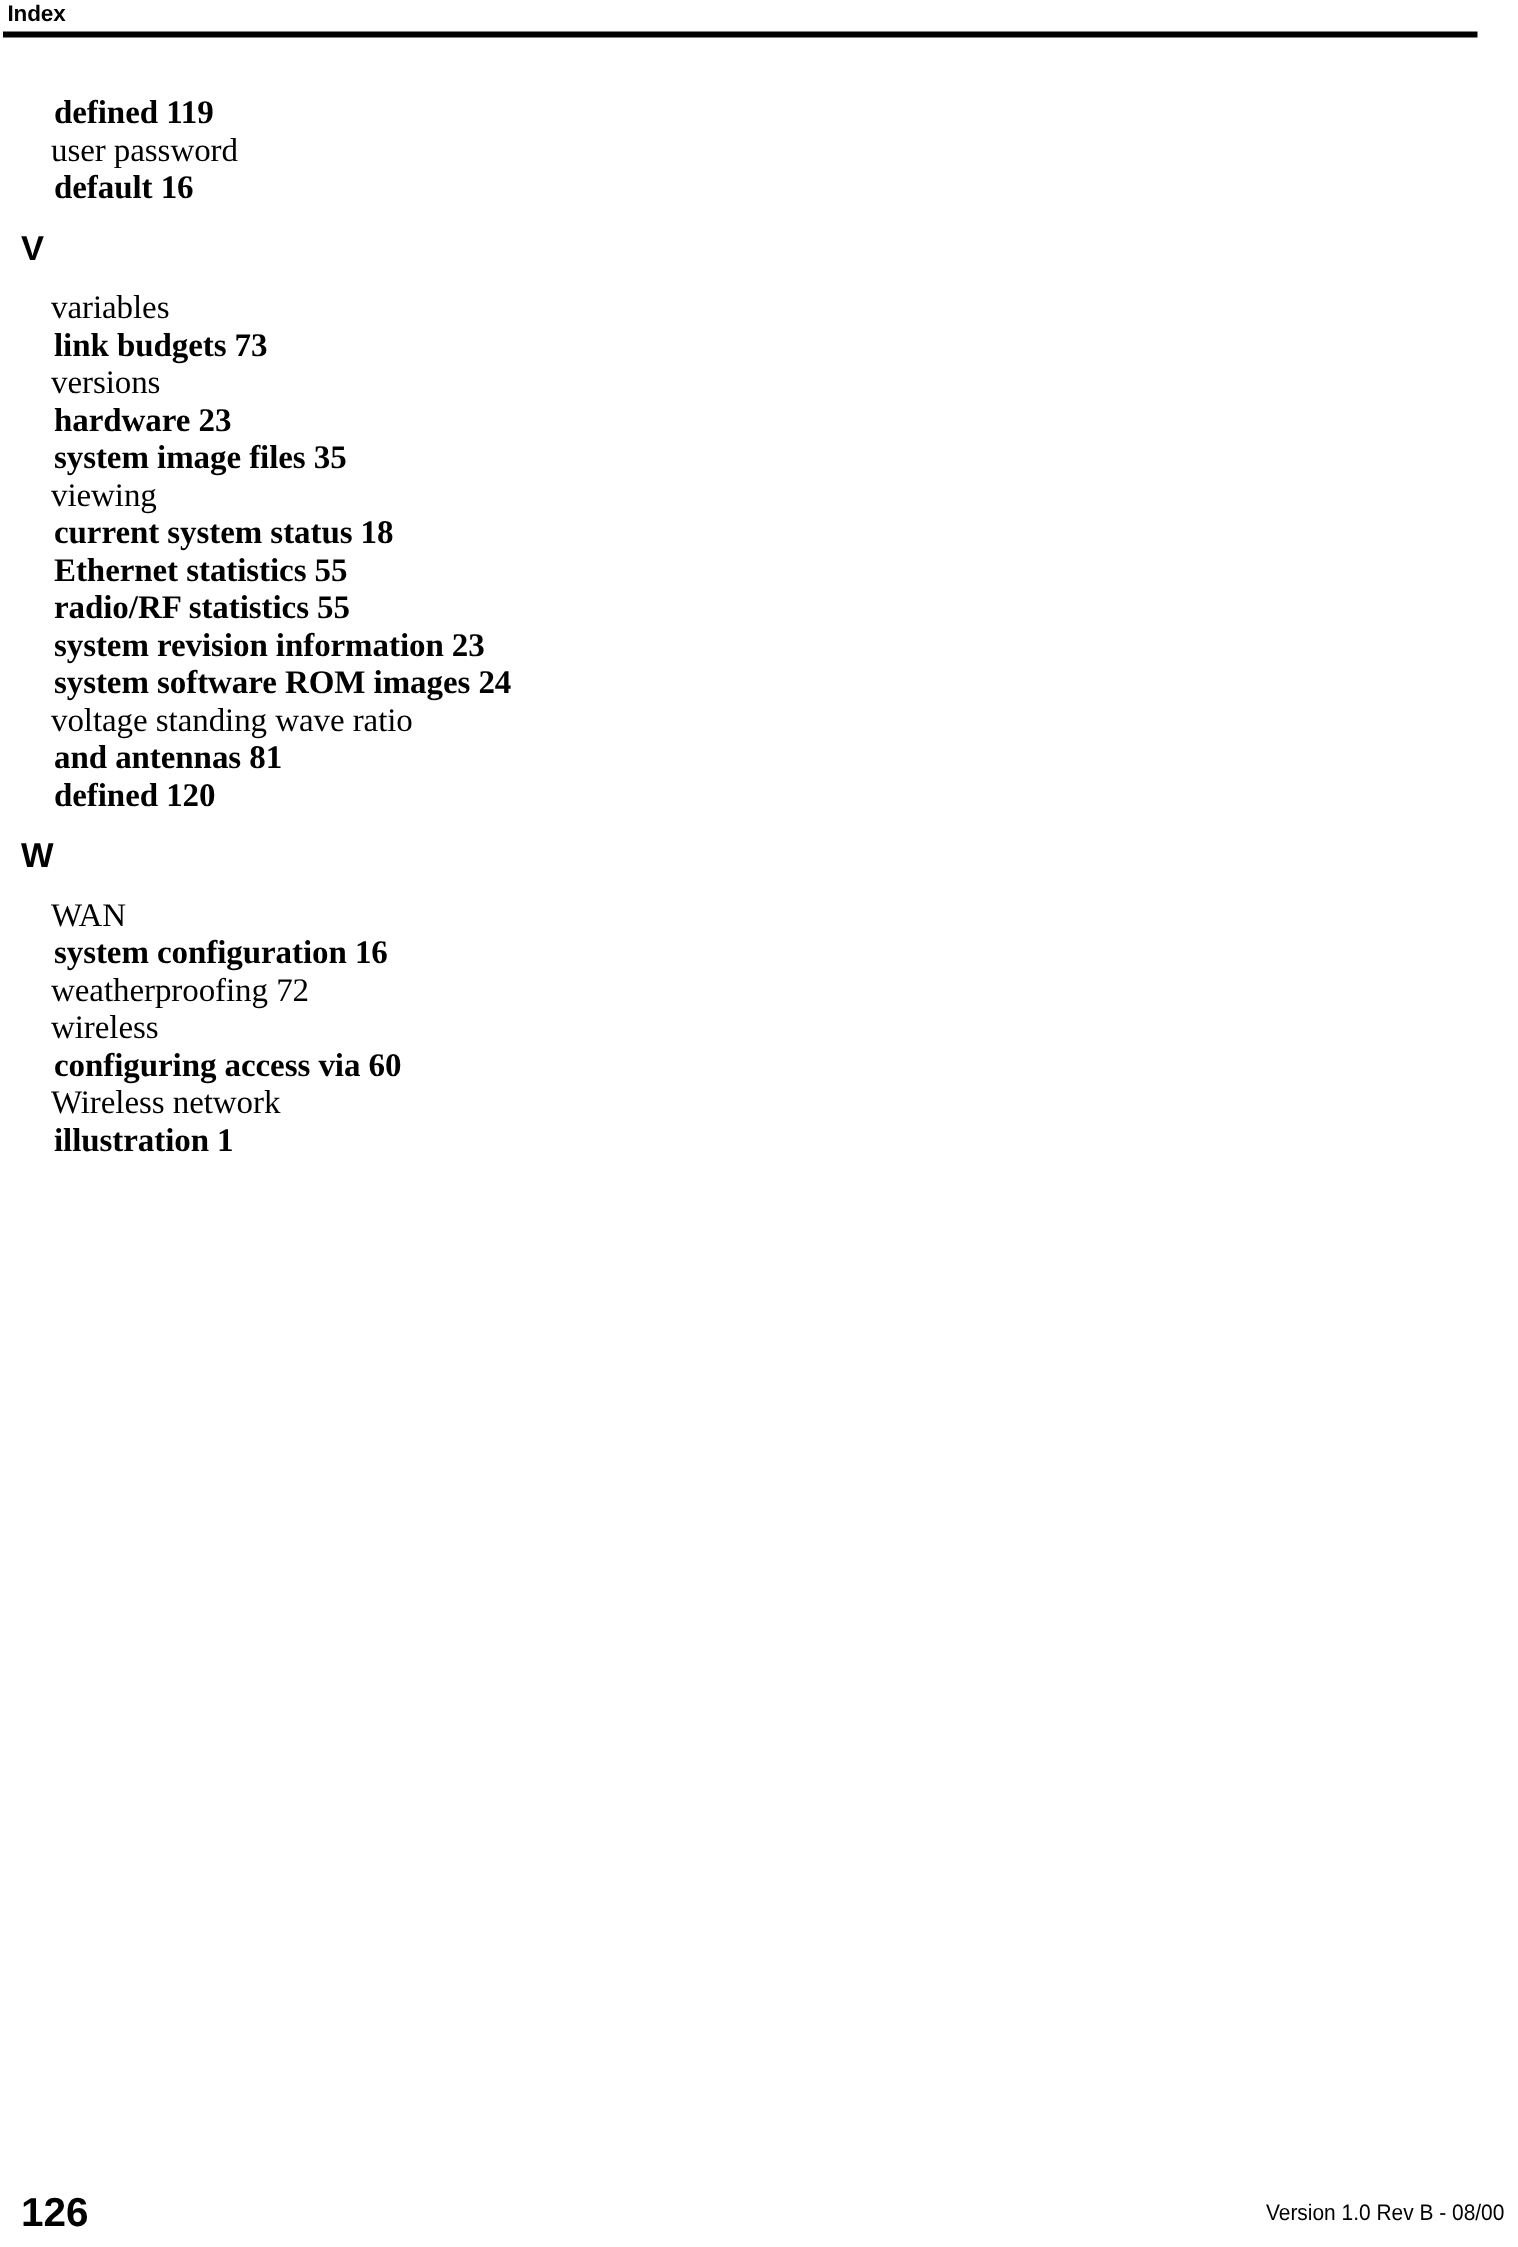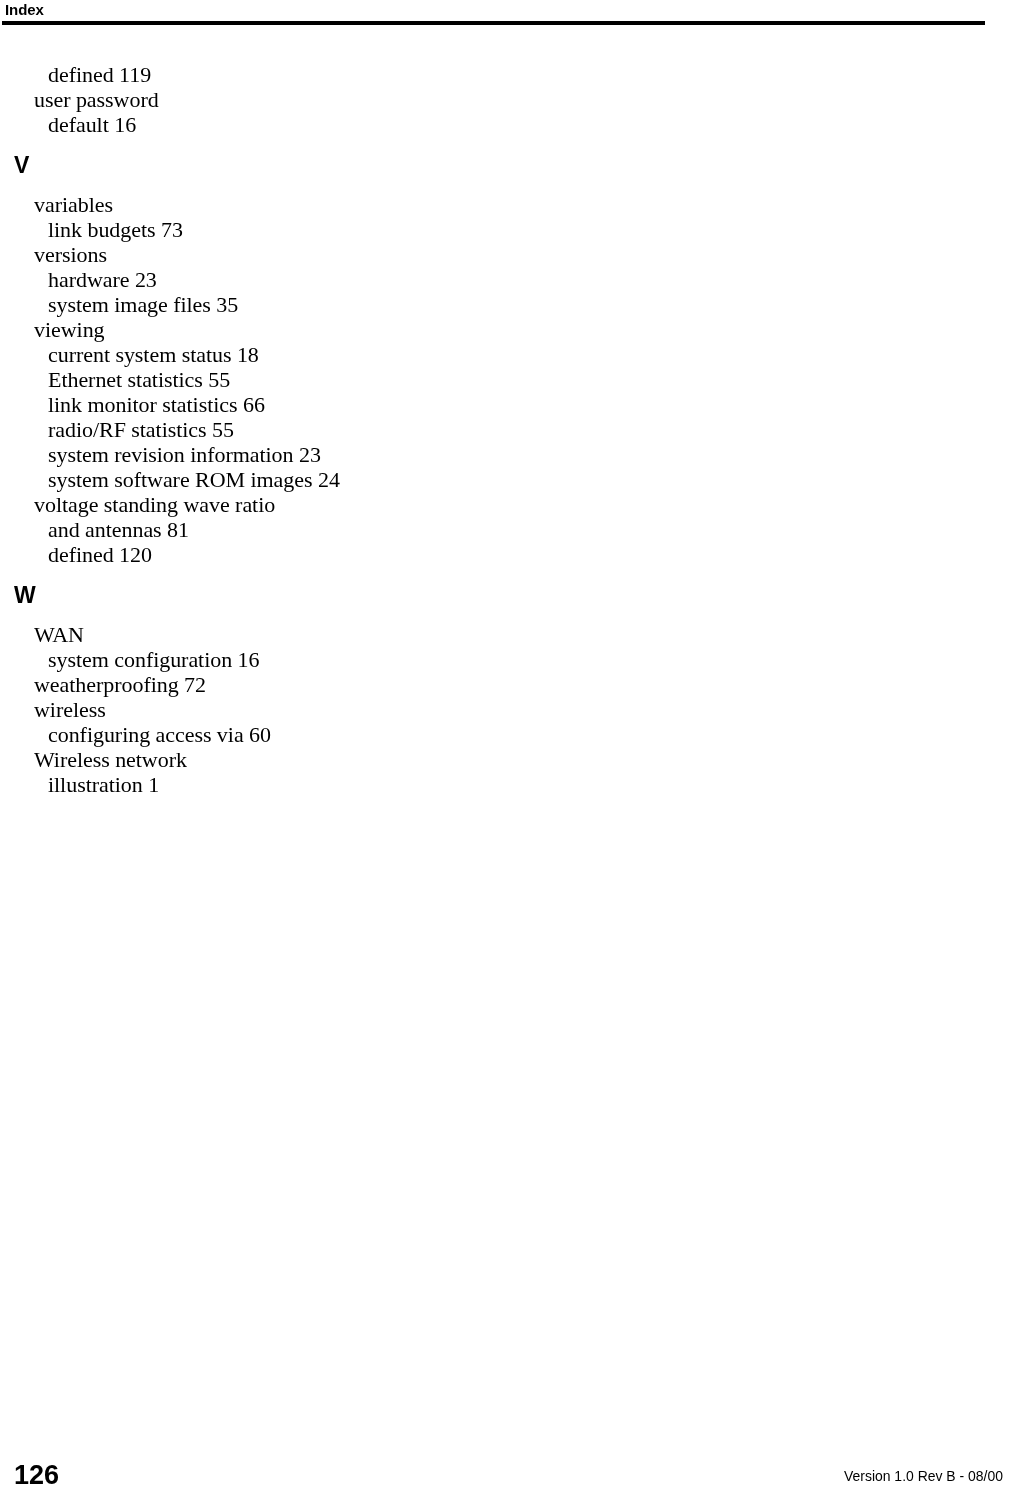--- a/index.html
+++ b/index.html
@@ -65,21 +65,22 @@
   }
 
   
   .entry.level-1 {
     padding-left: 14px;
     margin-left: 20px;
   }
 
   
   .entry.level-2 {
-    padding-left: 48px;
+    padding-left: 36px;
+    font-weight: bold;
   }
 
   
   .section-letter {
     font-family: "Liberation Sans", "DejaVu Sans", sans-serif;
     font-size: 23px;
     font-weight: bold;
     line-height: 26px;
     padding-left: 14px;
     margin-top: 15px;
@@ -136,21 +137,20 @@
       <div class="entry level-2">default 16</div>
       <div class="section-letter">V</div>
       <div class="entry level-1">variables</div>
       <div class="entry level-2">link budgets 73</div>
       <div class="entry level-1">versions</div>
       <div class="entry level-2">hardware 23</div>
       <div class="entry level-2">system image files 35</div>
       <div class="entry level-1">viewing</div>
       <div class="entry level-2">current system status 18</div>
       <div class="entry level-2">Ethernet statistics 55</div>
-      <div class="entry level-2">link monitor statistics 66</div>
       <div class="entry level-2">radio/RF statistics 55</div>
       <div class="entry level-2">system revision information 23</div>
       <div class="entry level-2">system software ROM images 24</div>
       <div class="entry level-1">voltage standing wave ratio</div>
       <div class="entry level-2">and antennas 81</div>
       <div class="entry level-2">defined 120</div>
       <div class="section-letter">W</div>
       <div class="entry level-1">WAN</div>
       <div class="entry level-2">system configuration 16</div>
       <div class="entry level-1">weatherproofing 72</div>

